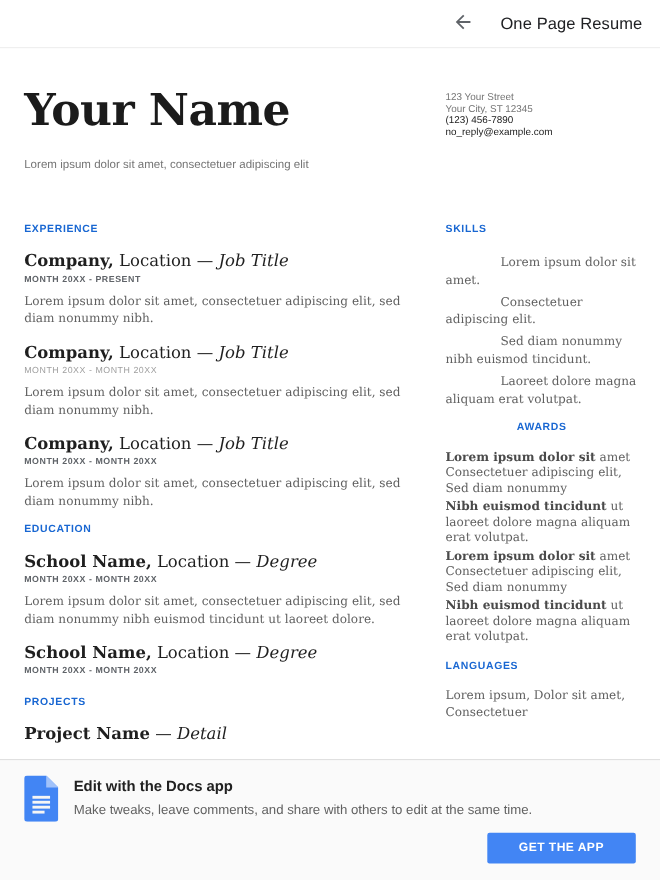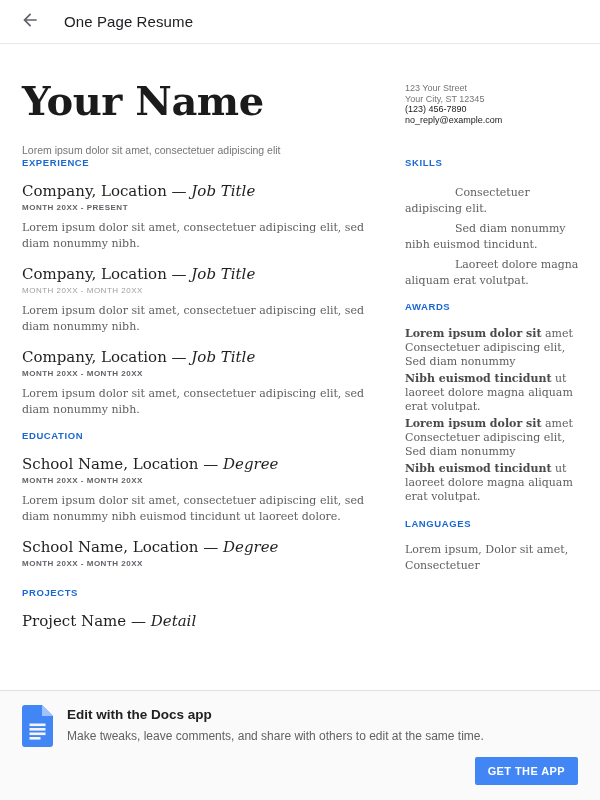--- a/index.html
+++ b/index.html
@@ -12,20 +12,21 @@
     color:#202124;
   }
 
   
   .appbar {
     height:44px;
     display:flex; align-items:center;
     padding:0 16px;
     background:#fff;
     border-bottom:1px solid #e8e8e8;
+    justify-content:flex-end;
   }
   .back-btn {
     width:28px; height:28px;
     display:flex; align-items:center; justify-content:center;
     margin-right:20px;
     cursor:pointer;
     background:none; border:none;
   }
   .appbar-title { font-size:15px; color:#202124; letter-spacing:0.1px; }
 
@@ -40,42 +41,42 @@
     color:#1b1b1b;
   }
   .tagline { margin-top:20px; font-size:10.5px; color:#757575; line-height:13px; }
   .contact {
     width:175px; flex:none;
     font-size:9px; line-height:10.5px; color:#757575;
     padding-top:5px;
   }
   .contact .strong { color:#1b1b1b; font-weight:normal; }
 
-  .columns { display:flex; }
+  .columns { display:flex; margin-top:46px; }
   .col-left  { width:353px; flex:none; }
   .col-right { width:175px; flex:none; margin-left:30px; }
 
   .sec-head {
     font-size:9.5px; font-weight:bold;
     letter-spacing:0.6px;
     color:#1967d2;
     line-height:12px;
   }
   .mt-edu  { margin-top:12px; }
   .mt-proj { margin-top:18px; }
-  .mt-awd  { margin-top:12px; }
+  .mt-awd  { margin-top:12px;text-align:center; }
   .mt-lang { margin-top:14px; }
 
   .entry { margin-top:13px; }
   .entry-title {
     font-family:"DejaVu Serif", serif;
     font-size:15px; font-weight:normal;
     line-height:19px; color:#1f1f1f;
   }
-  .entry-title .b { font-weight:normal; }
+  .entry-title .b { font-weight:bold; }
   .entry-title .i { font-style:italic; }
   .dates {
     margin-top:2px;
     font-size:8px; font-weight:bold; letter-spacing:0.5px;
     color:#5f6368; line-height:10px;
   }
   .dates.light { color:#9e9e9e; font-weight:normal; }
   .sbody {
     margin-top:7px;
     font-family:"DejaVu Serif", serif;
@@ -123,21 +124,21 @@
     background:none; border:none;
     color:#4285f4; font-family:"Liberation Sans",sans-serif;
     font-size:11px; font-weight:bold; letter-spacing:0.4px;
     padding:8px 10px; margin-right:16px;
     cursor:pointer;
   }
   .btn-filled {
     background:#4285f4; border:none; border-radius:2px;
     color:#ffffff; font-family:"Liberation Sans",sans-serif;
     font-size:11px; font-weight:bold; letter-spacing:0.4px;
-    padding:8px 13px;
+    padding:8px 29px;
     cursor:pointer;
   }
 </style>
 </head>
 <body>
 
 <div class="appbar">
   <button class="back-btn">
     <span>
       <svg width="20" height="20" viewBox="0 0 24 24">
@@ -217,20 +218,21 @@
           <span class="b">Project Name</span><span> — </span><span class="i">Detail</span>
         </div>
       </div>
 
     </div>
 
     <div class="col-right">
 
       <div class="sec-head">SKILLS</div>
       <div class="skills-list">
+        <p class="skill-item">Lorem ipsum dolor sit amet.</p>
         <p class="skill-item">Consectetuer adipiscing elit.</p>
         <p class="skill-item">Sed diam nonummy nibh euismod tincidunt.</p>
         <p class="skill-item">Laoreet dolore magna aliquam erat volutpat.</p>
       </div>
 
       <div class="sec-head mt-awd">AWARDS</div>
       <div class="awards-list">
         <p class="award-item"><span class="b">Lorem ipsum dolor sit</span><span> amet Consectetuer adipiscing elit, Sed diam nonummy</span></p>
         <p class="award-item"><span class="b">Nibh euismod tincidunt</span><span> ut laoreet dolore magna aliquam erat volutpat.</span></p>
         <p class="award-item"><span class="b">Lorem ipsum dolor sit</span><span> amet Consectetuer adipiscing elit, Sed diam nonummy</span></p>

